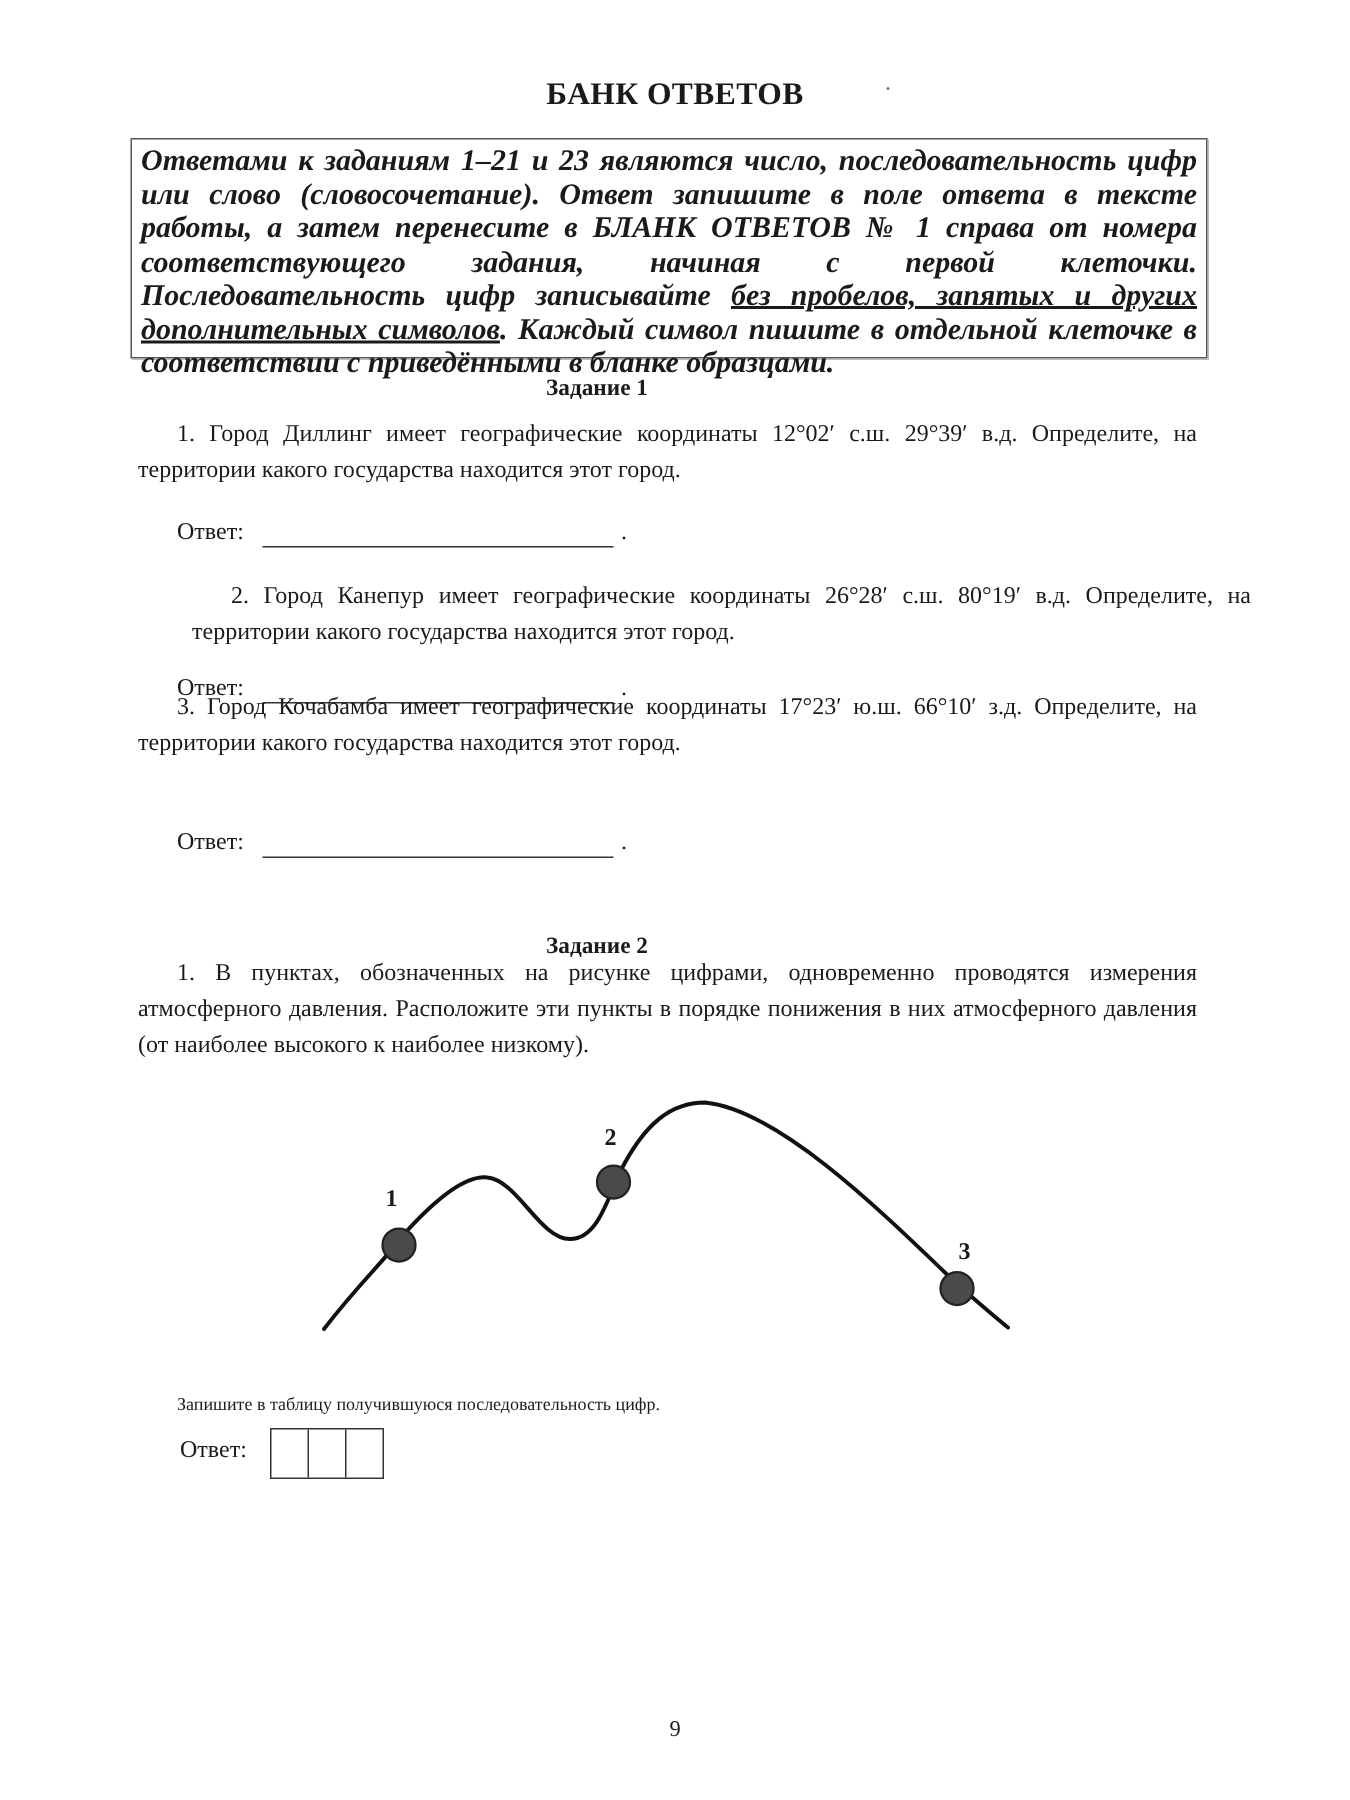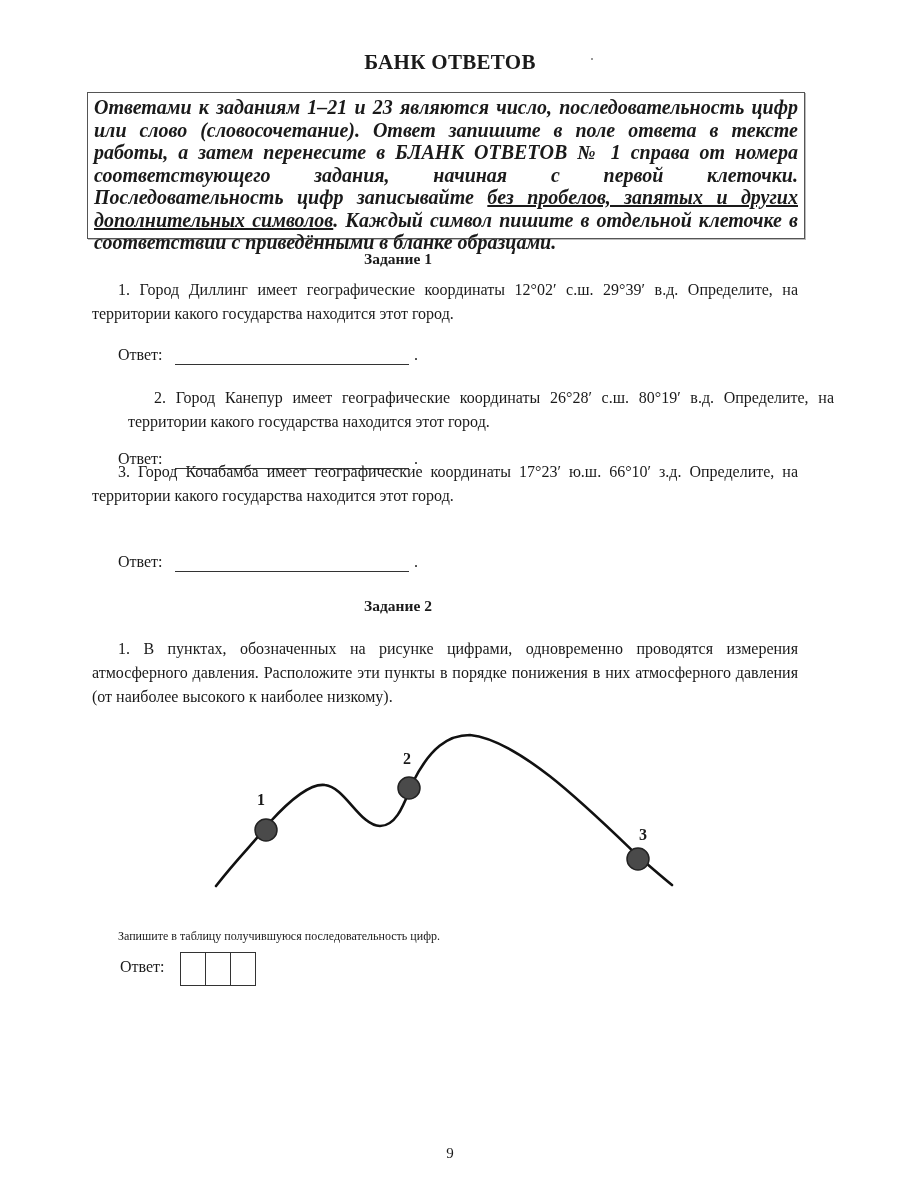--- a/index.html
+++ b/index.html
@@ -51,21 +51,21 @@
   <span class="dot">.</span>
 </div>
 
 <div class="abs para" style="top:460px; left:92px; width:706px; text-indent:26px;">3. Город Кочабамба имеет географические координаты 17°23′ ю.ш. 66°10′ з.д. Определите, на территории какого государства находится этот город.</div>
 <div class="abs answer-line" style="left:118px; top:553px; width:320px; height:24px;">
   <span class="lbl">Ответ:</span>
   <span class="ln"></span>
   <span class="dot">.</span>
 </div>
 
-<div class="abs h2" style="top:597px;text-align:center;">Задание 2</div>
+<div class="abs h2" style="top:622px;text-align:center;">Задание 2</div>
 <div class="abs para" style="top:637px; left:92px; width:706px; text-indent:26px;">1. В пунктах, обозначенных на рисунке цифрами, одновременно проводятся измерения атмосферного давления. Расположите эти пункты в порядке понижения в них атмосферного давления (от наиболее высокого к наиболее низкому).</div>
 
 <svg class="abs" style="left:200px; top:720px;" width="490" height="180" viewBox="200 720 490 180">
   <path d="M216 886 C 240 855, 255 842, 270 822 C 290 800, 310 783, 325 785 C 345 787, 360 826, 380 826 C 398 826, 405 800, 413 782 C 430 748, 448 735, 470 735 C 520 740, 590 810, 640 858 C 652 868, 662 877, 672 885" fill="none" stroke="#111" stroke-width="2.6" stroke-linecap="round"></path>
   <circle cx="266" cy="830" r="11" fill="#4a4a4a" stroke="#222" stroke-width="1.5"></circle>
   <circle cx="409" cy="788" r="11" fill="#4a4a4a" stroke="#222" stroke-width="1.5"></circle>
   <circle cx="638" cy="859" r="11" fill="#4a4a4a" stroke="#222" stroke-width="1.5"></circle>
 </svg>
 <div class="abs" style="left:257px; top:791px; font-weight:bold; font-size:16px;">1</div>
 <div class="abs" style="left:403px; top:750px; font-weight:bold; font-size:16px;">2</div>

